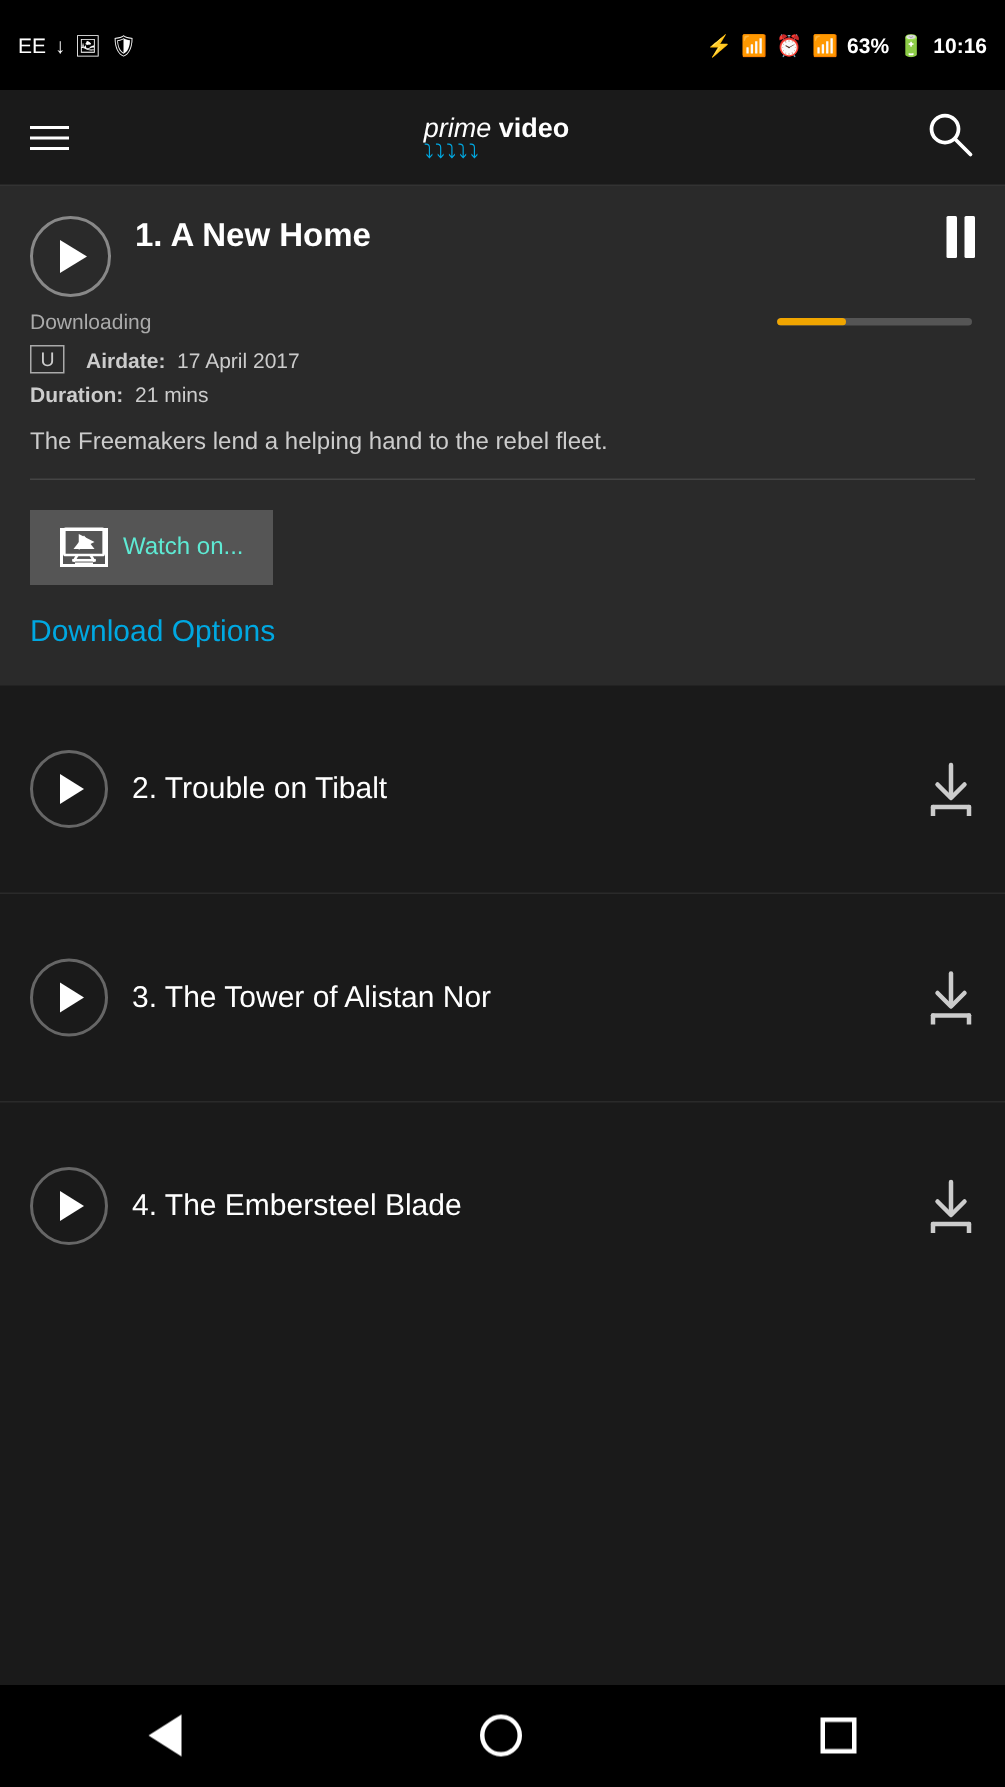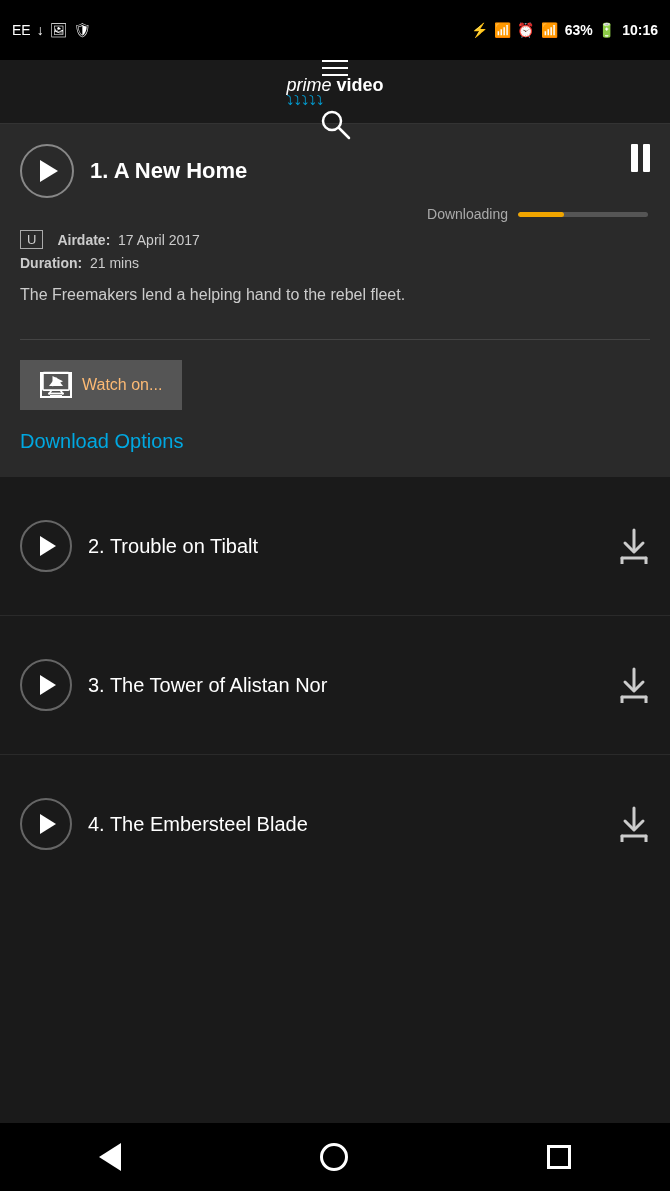--- a/index.html
+++ b/index.html
@@ -41,21 +41,20 @@
     
     .header {
       width: 100%;
       height: 64px;
       background: #1a1a1a;
       display: flex;
       align-items: center;
       justify-content: space-between;
       padding: 0 20px;
       border-bottom: 1px solid #333;
-      flex-direction: column;
     }
     .hamburger-icon {
       display: flex;
       flex-direction: column;
       gap: 5px;
       cursor: pointer;
     }
     .hamburger-icon span {
       display: block;
       width: 26px;
@@ -79,21 +78,21 @@
     }
 
     .episode-header {
       display: flex;
       align-items: flex-start;
       justify-content: space-between;
       margin-bottom: 8px;
     }
     .episode-header-left {
       display: flex;
-      align-items: center;
+      align-items: flex-start;
       gap: 16px;
     }
     .play-btn-circle {
       width: 54px;
       height: 54px;
       border-radius: 50%;
       border: 2px solid #888;
       display: flex;
       align-items: center;
       justify-content: center;
@@ -122,21 +121,21 @@
     .pause-bar {
       width: 7px;
       height: 28px;
       background: #fff;
       border-radius: 1px;
     }
 
     .download-progress-row {
       display: flex;
       align-items: center;
-      justify-content: flex-end;
+      justify-content: space-between;
       padding-right: 2px;
       margin-bottom: 8px;
     }
     .downloading-label {
       font-size: 14px;
       color: #aaa;
       margin-right: 10px;
     }
     .progress-bar-container {
       width: 130px;
@@ -175,39 +174,39 @@
       color: #ccc;
       margin-bottom: 12px;
     }
     .duration-label {
       font-weight: bold;
     }
     .episode-description {
       font-size: 16px;
       color: #ccc;
       line-height: 1.5;
-      margin-bottom: 32px;
+      margin-bottom: 12px;
     }
 
     .divider {
       width: 100%;
       height: 1px;
       background: #444;
       margin: 0 0 20px 0;
     }
 
     .watch-on-btn {
       display: inline-flex;
       align-items: center;
       gap: 10px;
       background: #555;
       border: none;
       padding: 12px 20px;
       cursor: pointer;
-      color: #fdba74;
+      color: #5eead4;
       font-size: 16px;
       margin-bottom: 20px;
     }
     .watch-on-icon {
       width: 32px;
       height: 26px;
       border: 2px solid #fff;
       display: flex;
       align-items: flex-end;
       justify-content: center;

